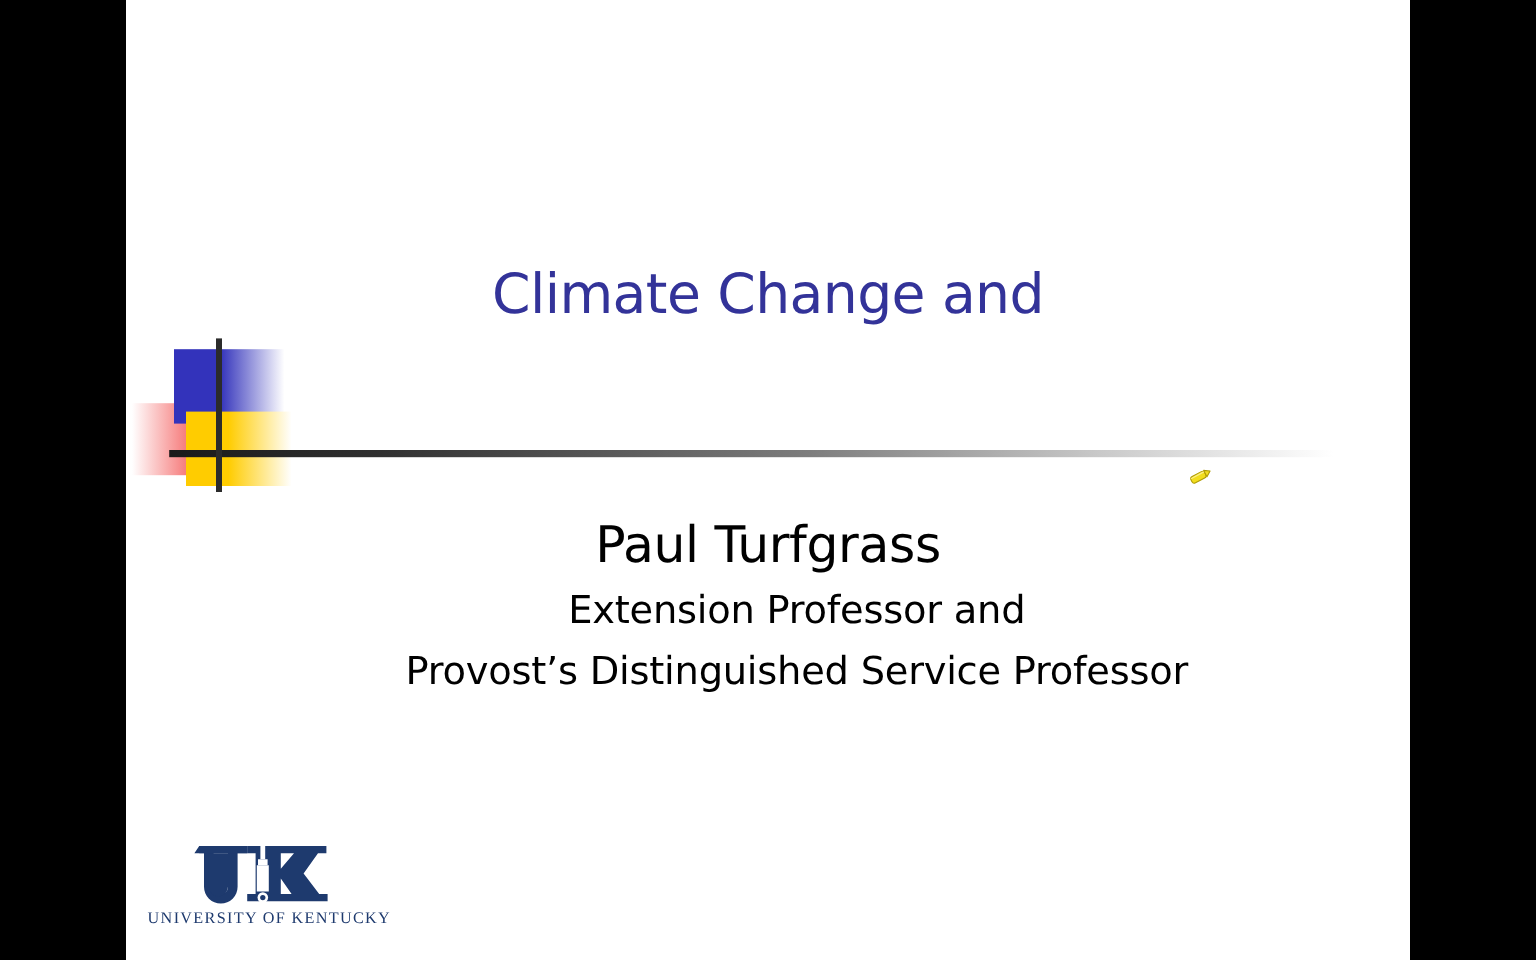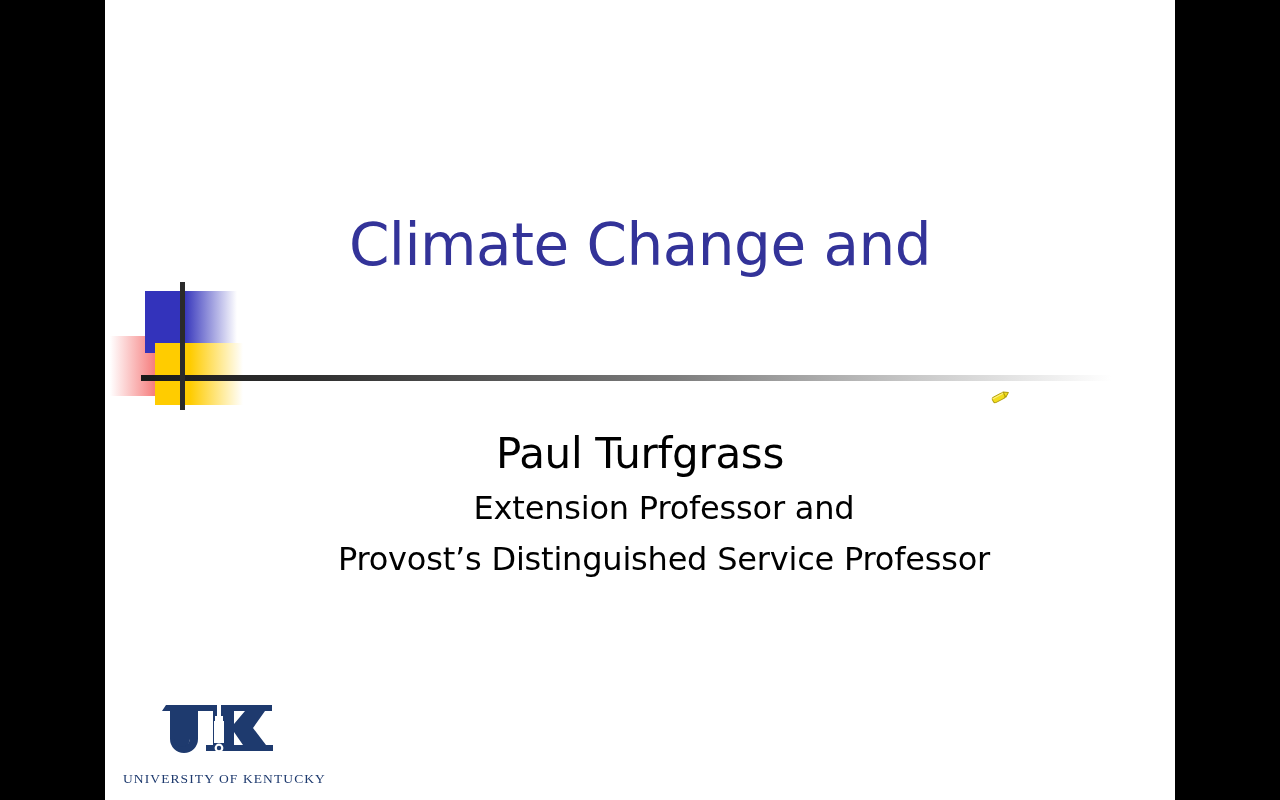--- a/index.html
+++ b/index.html
@@ -73,21 +73,21 @@
 
   
   #title {
     position: absolute;
     left: 0;
     top: 206px;
     width: 1070px;
     text-align: center;
     color: #333399;
     font-family: "DejaVu Sans", sans-serif;
-    font-size: 58px;
+    font-size: 46px;
     font-weight: 400;
     line-height: 78px;
     letter-spacing: -0.5px;
   }
   #title .tline { display: block; }
 
   
   #subtitle {
     position: absolute;
     left: 0;
@@ -129,21 +129,21 @@
     text-align: center;
   }
   #uk-logo .uk-mark {
     position: relative;
     display: block;
     height: 56px;
   }
   #uk-logo .uk-mark svg { display: block; margin: 0 auto; }
   #uk-logo .uk-words {
     display: block;
-    margin-top: 15px;
+    margin-top: 1px;
     font-family: "Liberation Serif", serif;
     font-size: 13.5px;
     letter-spacing: 1.1px;
     color: #1e3a6e;
     white-space: nowrap;
   }
 
   
   #ukag-logo {
     position: absolute;

